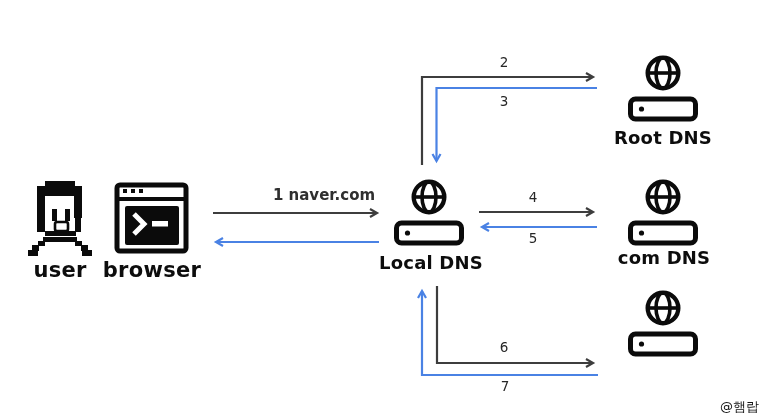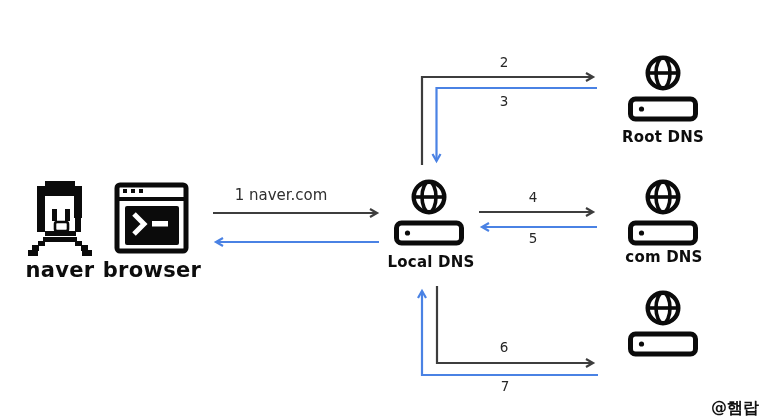--- a/index.html
+++ b/index.html
@@ -17,27 +17,27 @@
     font-family:"DejaVu Sans","Liberation Sans",sans-serif;
   }
   .canvas svg{position:absolute;left:0;top:0;}
   .lbl{
     position:absolute;
     transform:translate(-50%,-50%);
     white-space:nowrap;
     color:var(--text);
     pointer-events:none;
   }
-  .node-label{font-size:15px;font-weight:700;letter-spacing:.2px;color:#0d0d0d;}
+  .node-label{font-size:18px;font-weight:700;letter-spacing:.2px;color:#0d0d0d;}
   .actor-label{font-size:21px;font-weight:700;letter-spacing:.3px;color:#0d0d0d;}
-  .edge-label{font-size:15px;font-weight:400;color:#2f2f2f;}
+  .edge-label{font-size:15px;font-weight:700;color:#2f2f2f;margin-left:43px;}
   .num-label{font-size:13.5px;font-weight:400;color:#262626;}
   .watermark{
     position:absolute;right:4px;top:398px;
-    font-size:16px;font-weight:700;color:#111;
+    font-size:13px;font-weight:400;color:#111;
     transform:none;
   }
   
   .edge{fill:none;stroke-width:2.2px;}
   .edge.req{stroke:var(--req);}
   .edge.res{stroke:var(--res);}
   .mk-req{fill:none;stroke:var(--req);stroke-width:2.2px;}
   .mk-res{fill:none;stroke:var(--res);stroke-width:2.2px;}
   .ic{stroke:var(--icon);}
   .ic-fill{fill:var(--icon);}
@@ -102,21 +102,21 @@
       <line class="ic" x1="117" y1="199" x2="186" y2="199" stroke-width="4"></line>
       <rect class="ic-fill" x="123" y="189" width="4" height="4"></rect>
       <rect class="ic-fill" x="131" y="189" width="4" height="4"></rect>
       <rect class="ic-fill" x="139" y="189" width="4" height="4"></rect>
       <rect class="ic-fill" x="125" y="206" width="54" height="39" rx="2"></rect>
       <path d="M134,214 L144,224 L134,234" fill="none" stroke="#fff" stroke-width="5"></path>
       <rect x="152" y="221" width="16" height="5.5" fill="#fff"></rect>
     </g>
   </svg>
 
-  <div class="lbl actor-label" style="left:60px;top:270px">naver</div>
+  <div class="lbl actor-label" style="left:60px;top:270px">user</div>
   <div class="lbl actor-label" style="left:152px;top:270px">browser</div>
   <div class="lbl node-label" style="left:431px;top:262px">Local DNS</div>
   <div class="lbl node-label" style="left:663px;top:137px">Root DNS</div>
   <div class="lbl node-label" style="left:664px;top:257px">com DNS</div>
 
   <div class="lbl edge-label" style="left:281px;top:195px">1 naver.com</div>
   <div class="lbl num-label" style="left:504px;top:62px">2</div>
   <div class="lbl num-label" style="left:504px;top:101px">3</div>
   <div class="lbl num-label" style="left:533px;top:197px">4</div>
   <div class="lbl num-label" style="left:533px;top:238px">5</div>

